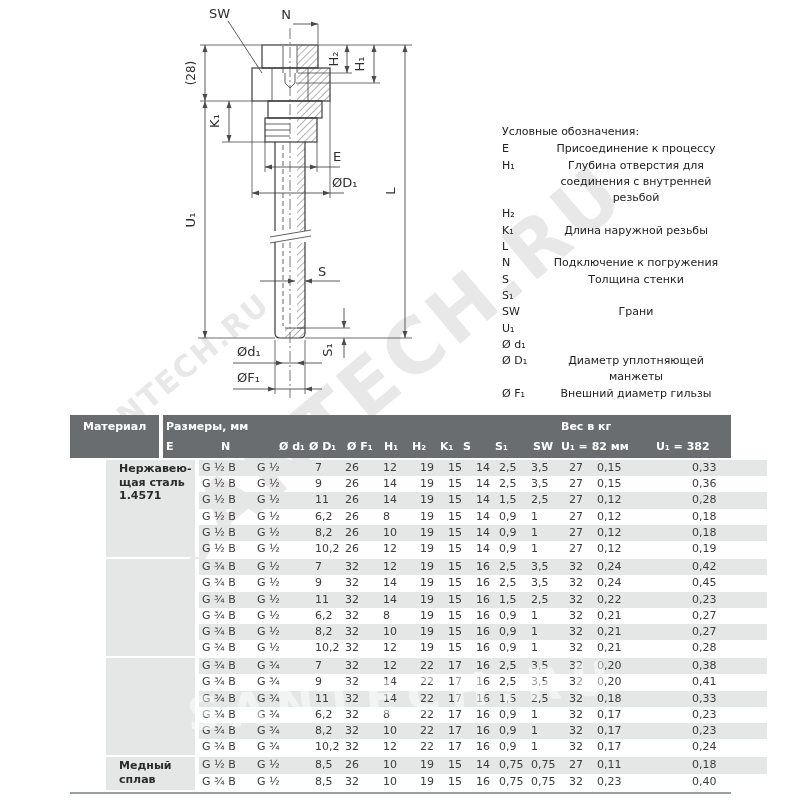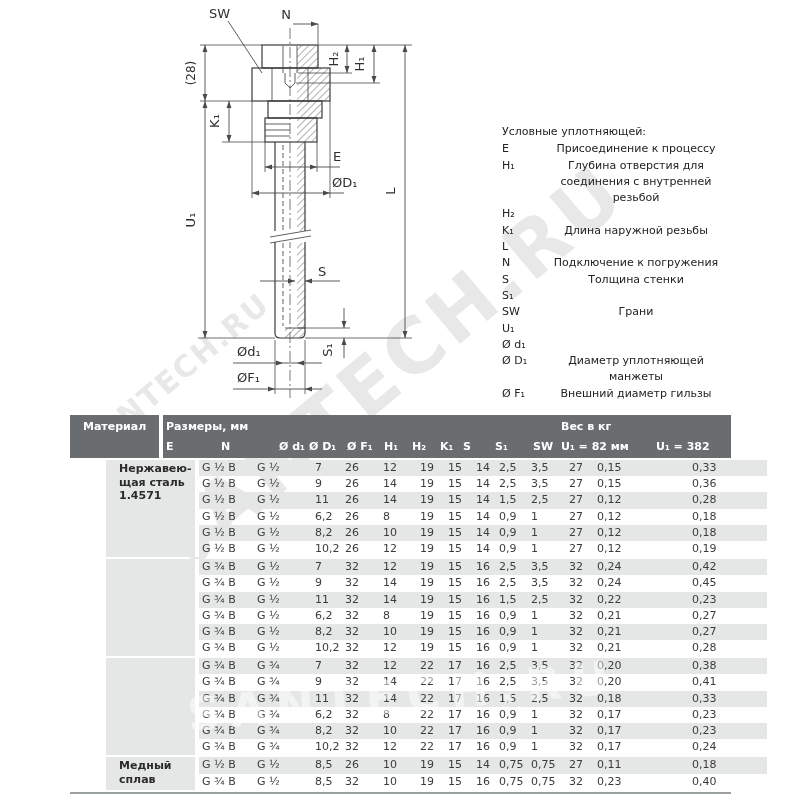--- a/index.html
+++ b/index.html
@@ -162,21 +162,21 @@
       <text class="dl" x="333" y="161">E</text>
       <text class="dl" x="332" y="187">ØD₁</text>
       <text class="dl" x="318" y="276">S</text>
       <text class="dl" x="332" y="350" text-anchor="middle" transform="rotate(-90 332 350)">S₁</text>
       <text class="dl" x="237" y="356">Ød₁</text>
       <text class="dl" x="237" y="382">ØF₁</text>
     </g>
   </svg>
 
   <div class="legend">
-    <div class="legend-title">Условные уплотняющей:</div>
+    <div class="legend-title">Условные обозначения:</div>
     <div id="legend-items">
         <div class="legend-item">
           <span class="term">E</span>
           <span class="def">Присоединение к процессу</span>
         </div>
         <div class="legend-item">
           <span class="term">H₁</span>
           <span class="def">Глубина отверстия для соединения с внутренней резьбой</span>
         </div>
         <div class="legend-item">

